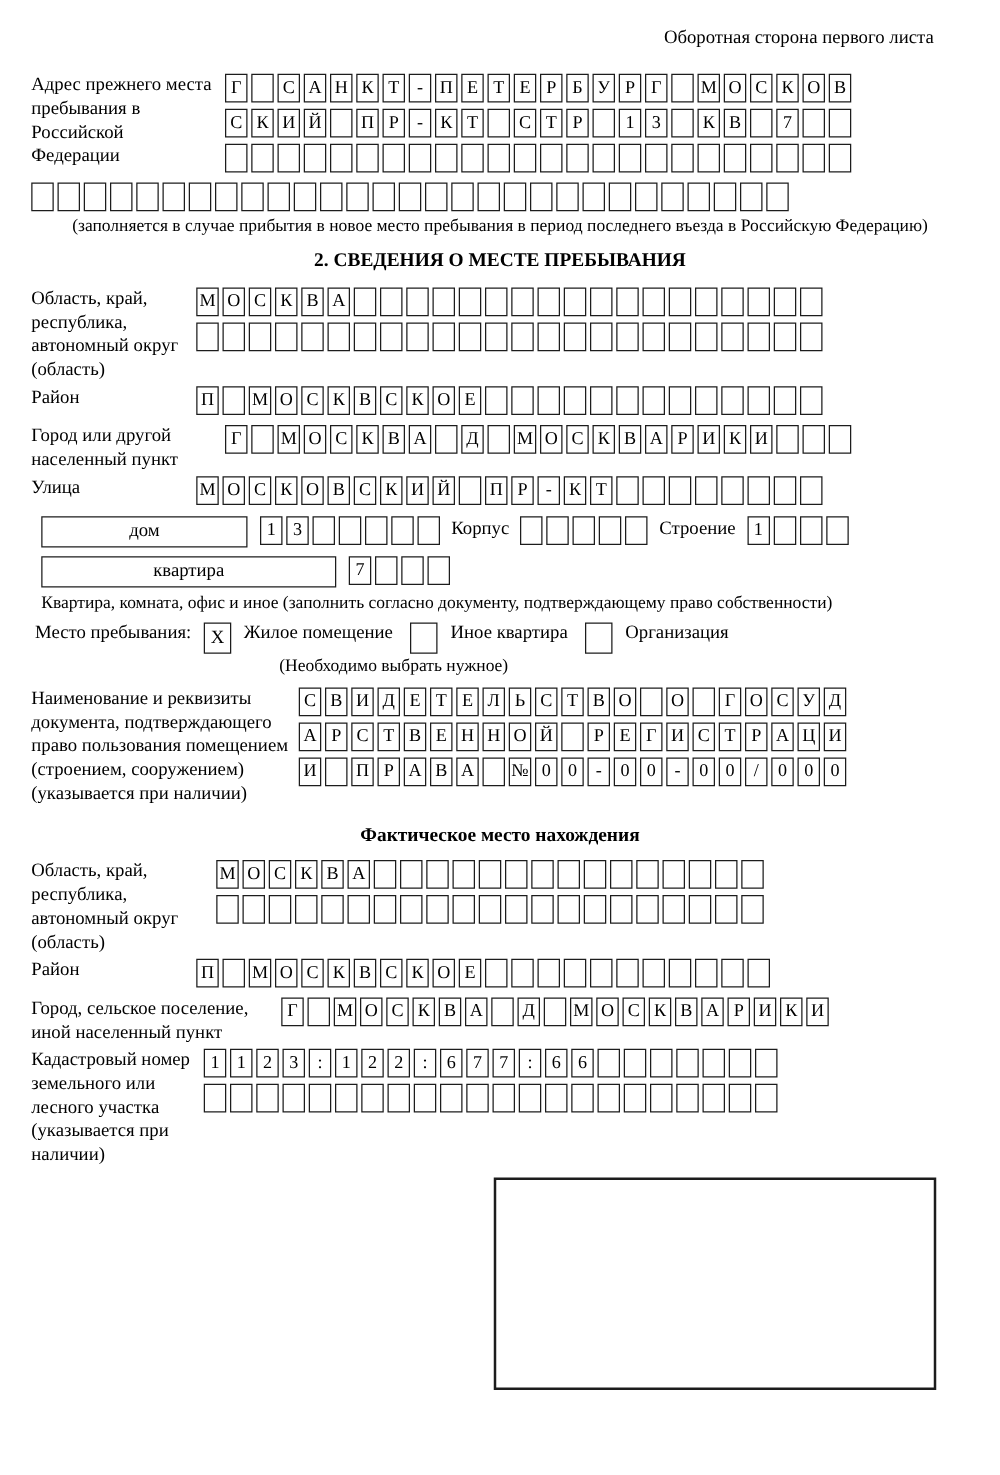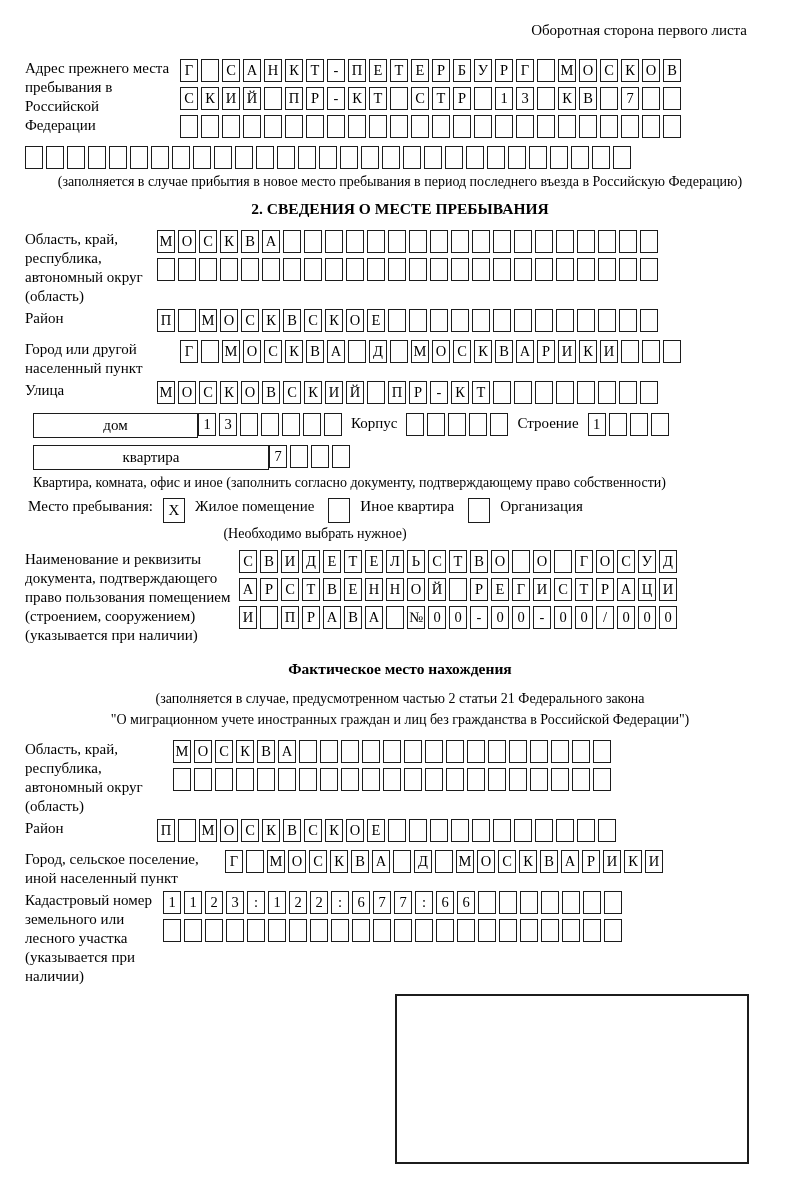--- a/index.html
+++ b/index.html
@@ -26,21 +26,21 @@
   }
   .fullrow { margin-left:0; }
 
   .note { font-size:14px; text-align:center; margin:2px 0 6px 0; }
   .sec-title { font-size:15.5px; font-weight:bold; text-align:center; margin:10px 0 12px 0; }
 
   .house-row, .apt-row { display:flex; align-items:flex-start; margin:4px 0 2px 8px; }
   .typebox {
     border:1.8px solid #1c1c1c; height:25px;
     display:flex; align-items:center; justify-content:center;
-    font-size:15px; flex-shrink:0; margin-right:0;
+    font-size:15px; flex-shrink:0; margin-right:10px;
   }
   .typebox.dom { width:165px; }
   .typebox.kvart { width:236px; }
   .inline-label { font-size:15px; margin:2px 9px 0 9px; white-space:nowrap; }
   .caption { font-size:14px; margin:0 0 7px 8px; }
 
   .stay-row { display:flex; align-items:flex-start; margin:6px 0 2px 3px; font-size:15px; }
   .checkbox {
     width:22px; height:25px; border:1.7px solid #1c1c1c; flex-shrink:0;
     display:flex; align-items:center; justify-content:center; font-size:15px;
@@ -450,24 +450,20 @@
           <span class="cell">0</span>
           <span class="cell">/</span>
           <span class="cell">0</span>
           <span class="cell">0</span>
           <span class="cell">0</span>
         </div>
     </div>
   </div>
 
   <div class="sub-title">Фактическое место нахождения</div>
-  <div class="law-note">
-    <span>(заполняется в случае, предусмотренном частью 2 статьи 21 Федерального закона</span><br>
-    <span>"О миграционном учете иностранных граждан и лиц без гражданства в Российской Федерации")</span>
-  </div>
 
   <div class="field">
     <div class="flabel w145">Область, край, республика, автономный округ (область)</div>
     <div>
       <div class="cellrow">
           <span class="cell">М</span>
           <span class="cell">О</span>
           <span class="cell">С</span>
           <span class="cell">К</span>
           <span class="cell">В</span>

